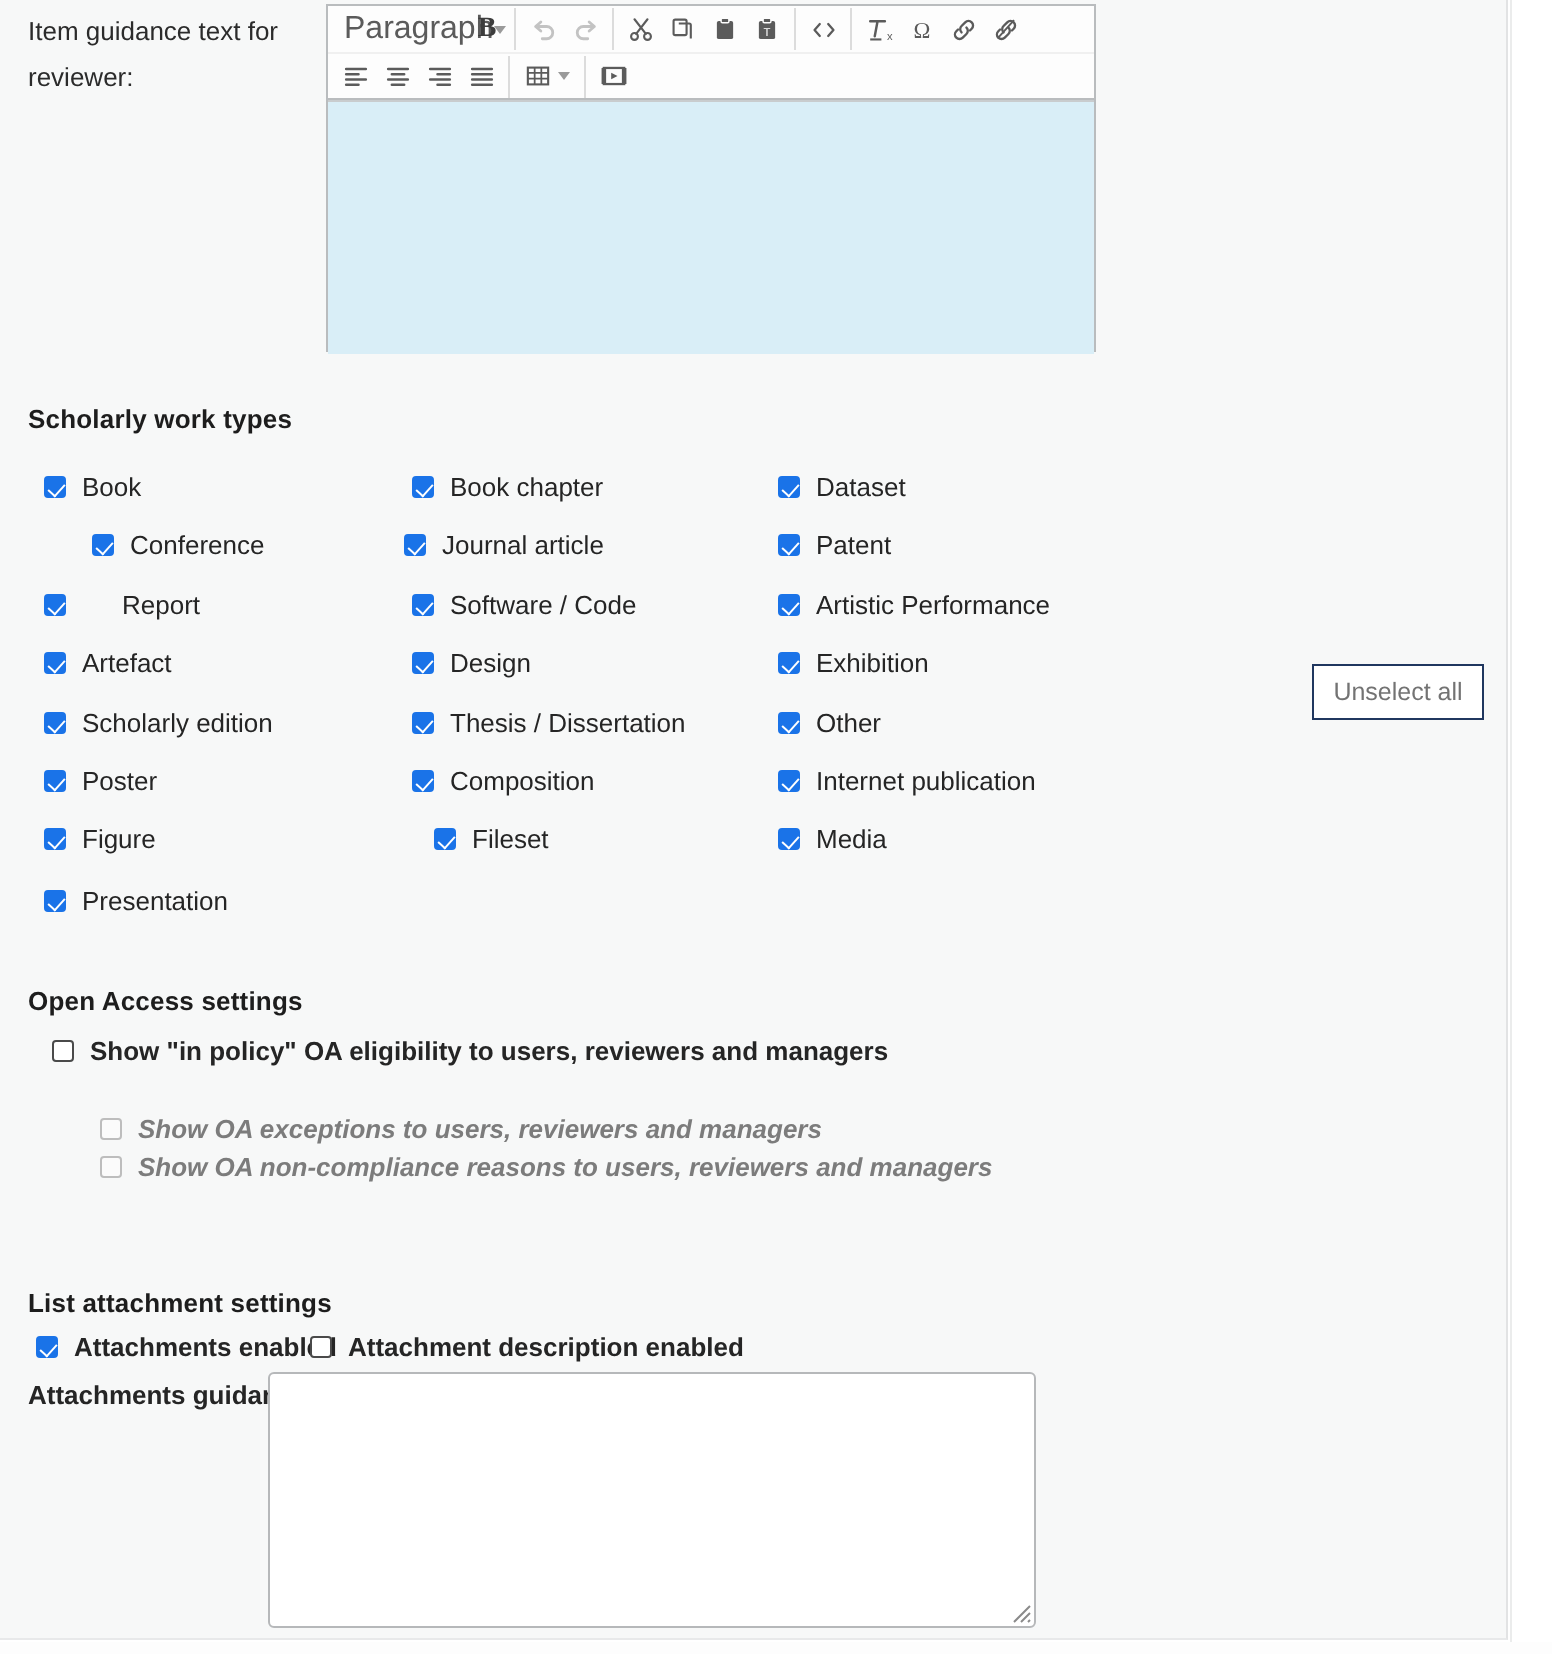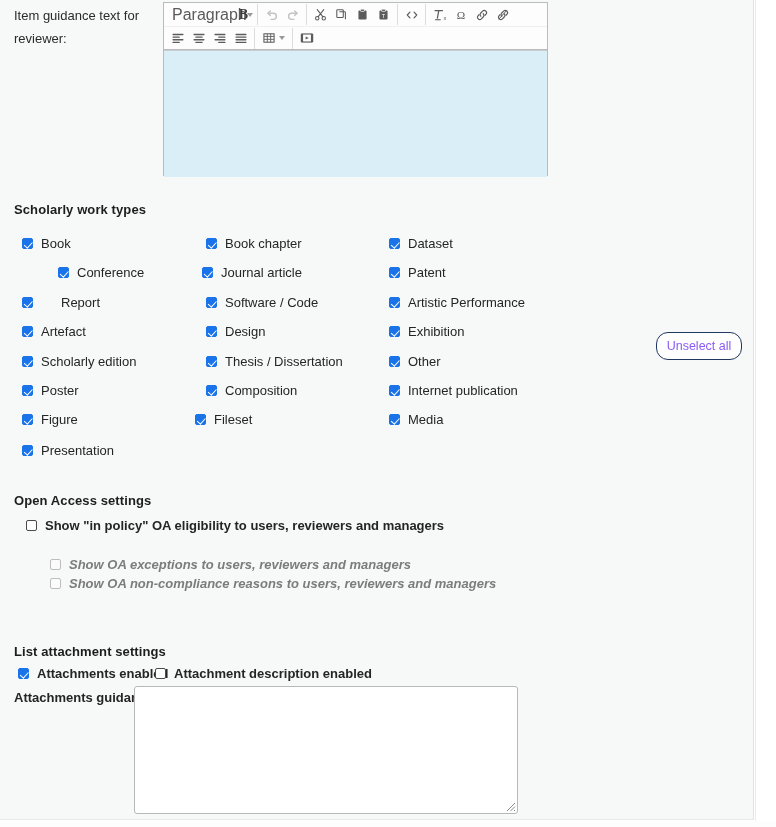--- a/index.html
+++ b/index.html
@@ -172,23 +172,23 @@
     font-weight: bold;
   }
   .cb-item.strong .lbl { font-weight: bold; }
 
   
   .btn-unselect {
     position: absolute;
     left: 656px; top: 332px;
     width: 86px; height: 28px;
     border: 1.4px solid #20375f;
-    border-radius: 12px;
+    border-radius: 0;
     background: #ffffff;
-    color: #8b5cf6;
+    color: #737373;
     font-size: 12.5px;
     display: flex;
     align-items: center;
     justify-content: center;
     cursor: pointer;
   }
 
   
   .att-label {
     position: absolute;
@@ -376,21 +376,21 @@
       <div class="editor-body"></div>
     </div>
   </div>
 
   <div class="sec-title" style="left:14px; top:202px;">Scholarly work types</div>
 
   <div class="cb-item" style="left:22px; top:236px;">
     <span class="cb on"></span>
     <span class="lbl">Book</span>
   </div>
-  <div class="cb-item" style="left:34px; top:265px;padding-left:24px;">
+  <div class="cb-item" style="left:22px; top:265px;padding-left:24px;">
     <span class="cb on"></span>
     <span class="lbl">Conference</span>
   </div>
   <div class="cb-item" style="left:22px; top:295px;gap:28px;">
     <span class="cb on"></span>
     <span class="lbl">Report</span>
   </div>
   <div class="cb-item" style="left:22px; top:324px;">
     <span class="cb on"></span>
     <span class="lbl">Artefact</span>
@@ -429,21 +429,21 @@
     <span class="lbl">Design</span>
   </div>
   <div class="cb-item" style="left:206px; top:354px;">
     <span class="cb on"></span>
     <span class="lbl">Thesis / Dissertation</span>
   </div>
   <div class="cb-item" style="left:206px; top:383px;">
     <span class="cb on"></span>
     <span class="lbl">Composition</span>
   </div>
-  <div class="cb-item" style="left:195px; top:412px;justify-content:flex-end;">
+  <div class="cb-item" style="left:217px; top:412px;justify-content:flex-end;">
     <span class="cb on"></span>
     <span class="lbl">Fileset</span>
   </div>
 
   <div class="cb-item" style="left:389px; top:236px;">
     <span class="cb on"></span>
     <span class="lbl">Dataset</span>
   </div>
   <div class="cb-item" style="left:389px; top:265px;">
     <span class="cb on"></span>

